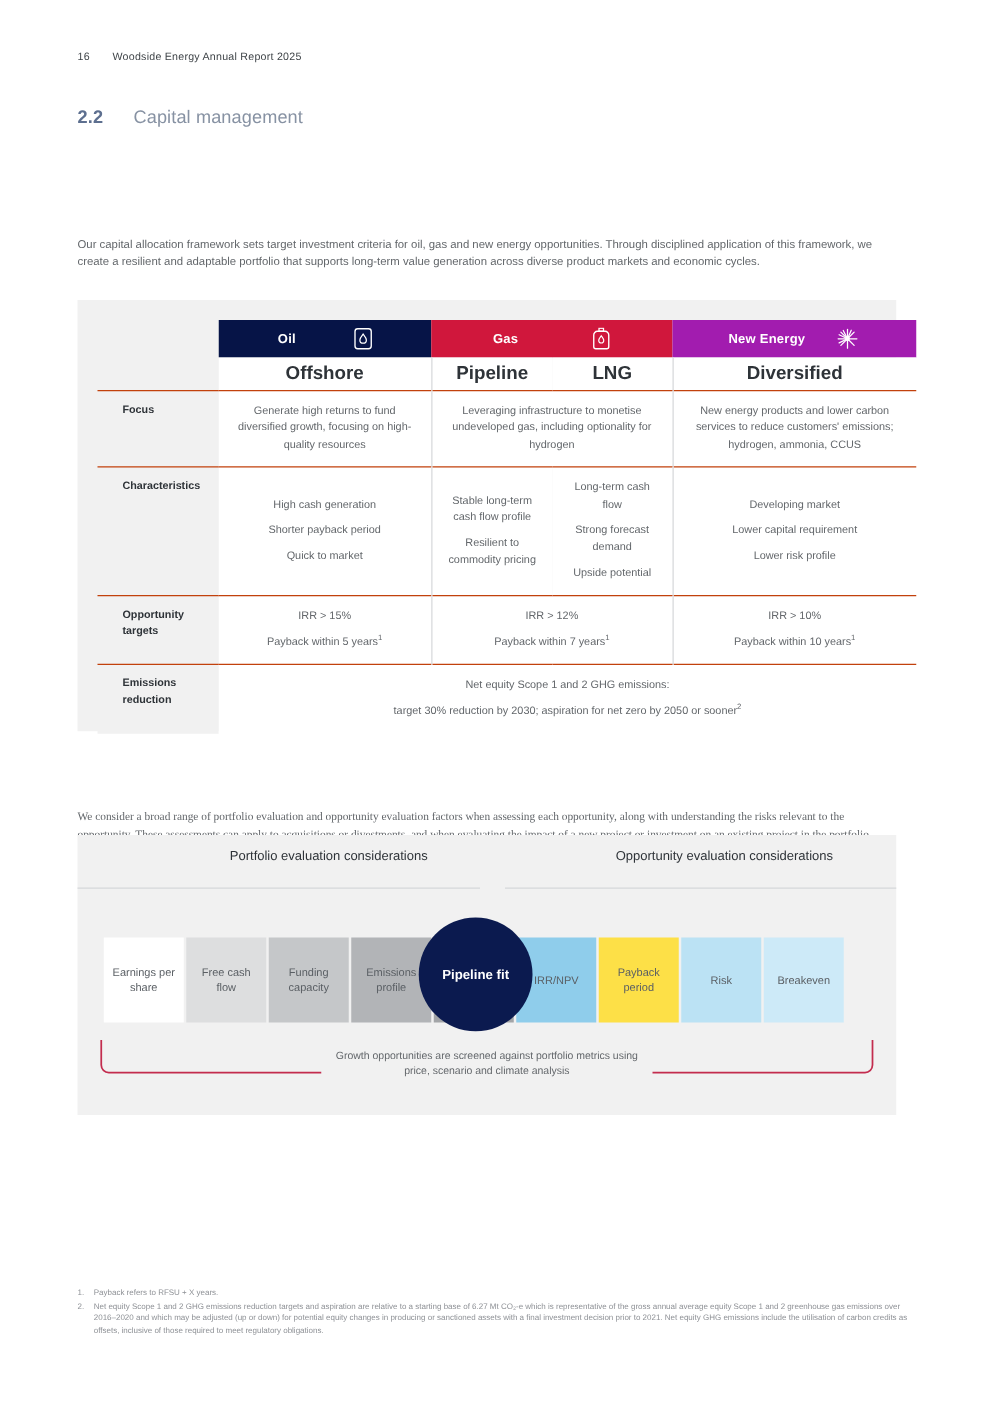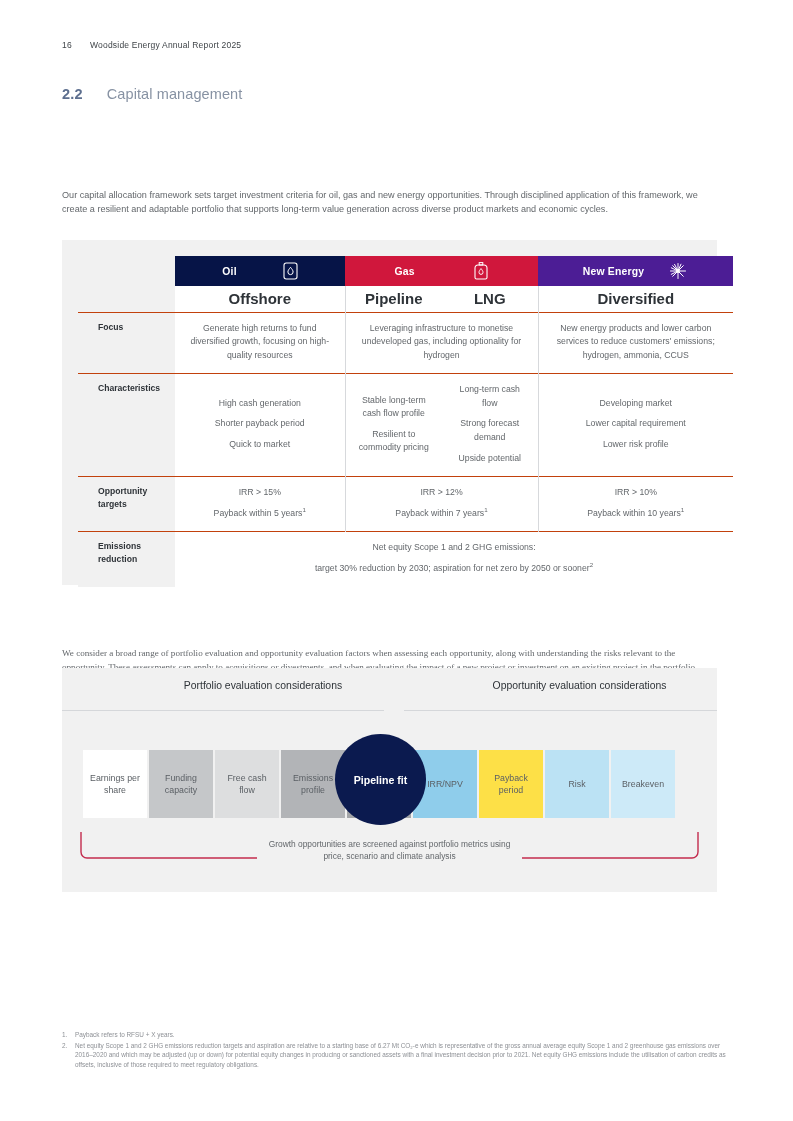--- a/index.html
+++ b/index.html
@@ -96,21 +96,21 @@
   .hdr-bar .hdr-inner {
     display: flex;
     align-items: center;
     justify-content: center;
     gap: 34px;
     height: 30px;
     padding: 0 10px;
   }
   .hdr-oil { background: #061447; }
   .hdr-gas { background: #d0173c; }
-  .hdr-ne  { background: #4c1d95; }
+  .hdr-ne  { background: #a21caf; }
   .hdr-oil .hdr-inner { gap: 46px; }
   .hdr-gas .hdr-inner { gap: 58px; }
   .hdr-ne  .hdr-inner { gap: 24px; }
 
   .icon-box { display: inline-flex; align-items: center; justify-content: center; }
 
   .sub-hdr {
     background: #ffffff;
     text-align: center;
     font-size: 15px;
@@ -410,22 +410,22 @@
 <div class="diagram">
   <div class="diag-heads">
     <div class="diag-head" id="head-portfolio">Portfolio evaluation considerations</div>
     <div class="diag-head" id="head-opportunity">Opportunity evaluation considerations</div>
     <div class="head-rule" id="rule-left"></div>
     <div class="head-rule" id="rule-right"></div>
   </div>
 
   <div class="boxes">
     <div class="ebox" style="background:#ffffff">Earnings per share</div>
+    <div class="ebox" style="background:#dddedf">Free cash flow</div>
     <div class="ebox" style="background:#c5c7c9">Funding capacity</div>
-    <div class="ebox" style="background:#dddedf">Free cash flow</div>
     <div class="ebox" style="background:#b2b4b7">Emissions profile</div>
     <div class="ebox" style="background:#a3a5a8;width:64px"></div>
     <div class="ebox" style="background:#8fcdeb">IRR/NPV</div>
     <div class="ebox" style="background:#fde047">Payback period</div>
     <div class="ebox" style="background:#bbe2f4">Risk</div>
     <div class="ebox" style="background:#cdeaf8">Breakeven</div>
   </div>
 
   <div class="bracket-wrap">
     <svg width="655" height="34" viewBox="0 0 655 34">

